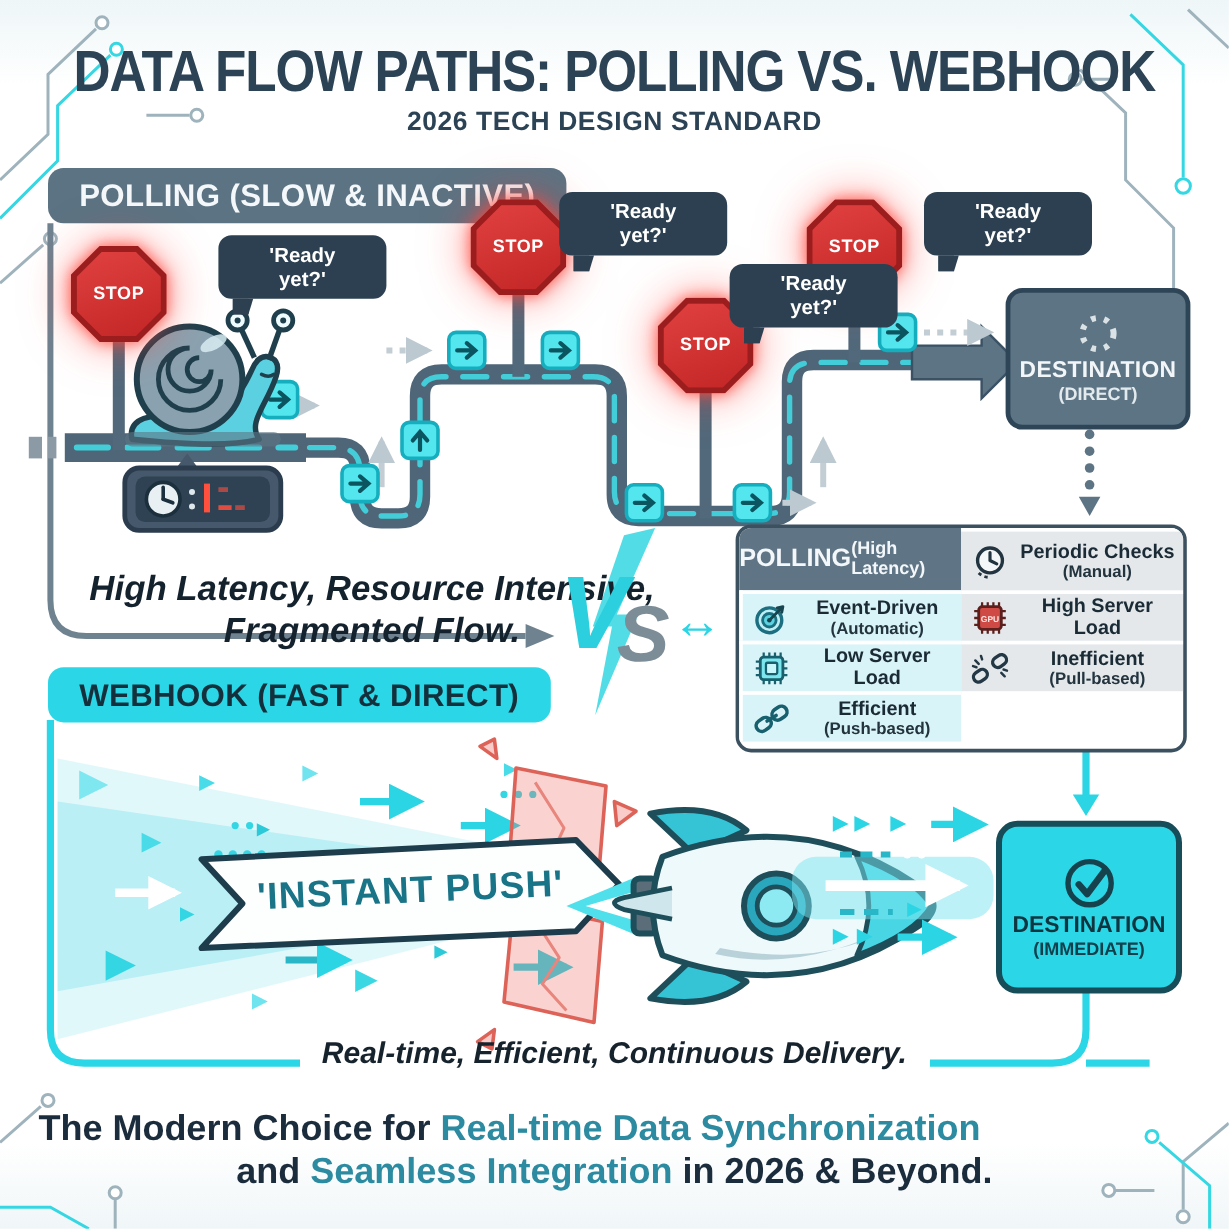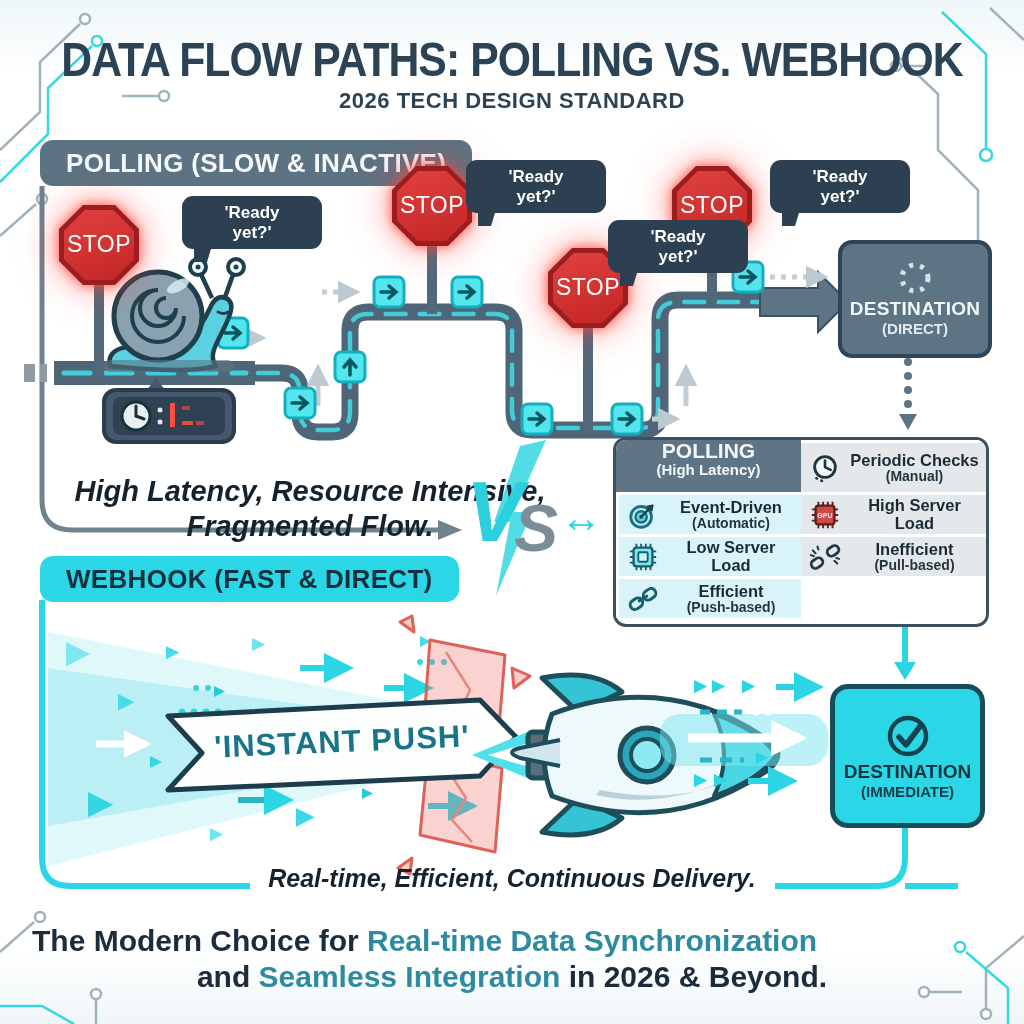--- a/index.html
+++ b/index.html
@@ -19,21 +19,21 @@
   .badge{height:46px;line-height:46px;border-radius:13px;font-weight:800;font-size:26px;
          padding:0 26px;letter-spacing:.3px;white-space:nowrap;}
   .badge-polling{left:40px;top:140px;background:#5b7383;color:#f4f8fa;}
   .badge-webhook{left:40px;top:556px;background:#2bd7e6;color:#13303c;}
 
   .stop-wrap{width:80px;height:80px;filter:drop-shadow(0 0 6px rgba(255,70,60,.9)) drop-shadow(0 0 18px rgba(255,60,50,.5));}
   .oct{clip-path:polygon(30% 0,70% 0,100% 30%,100% 70%,70% 100%,30% 100%,0 70%,0 30%);}
   .oct-a{width:100%;height:100%;background:#9b1d1d;display:flex;align-items:center;justify-content:center;}
   .oct-b{width:88%;height:88%;background:linear-gradient(160deg,#e04040,#c32626);
          display:flex;align-items:center;justify-content:center;}
-  .stop-label{color:#fff;font-weight:400;font-size:23px;letter-spacing:.5px;}
+  .stop-label{color:#fff;font-weight:700;font-size:15px;letter-spacing:.5px;}
 
   .bubble{width:92px;background:#2c4051;color:#fff;border-radius:11px;padding:7px 24px;
           text-align:center;font-weight:700;font-size:17px;line-height:1.15;}
   .bubble::after{content:"";position:absolute;left:12px;bottom:-13px;width:0;height:0;
           border:13px solid transparent;border-top-color:#2c4051;border-left-color:#2c4051;
           border-bottom:0;border-right-width:4px;}
 
   .caption1{left:70px;top:474px;width:480px;text-align:center;font-size:29px;font-weight:800;
             font-style:italic;color:#14222e;line-height:1.2;}
   .caption2{left:0;top:864px;width:1024px;text-align:center;font-size:25px;font-weight:800;
@@ -47,21 +47,21 @@
   .box-delayed{left:838px;top:240px;width:146px;height:110px;background:#5d7484;border:4px solid #2e4557;}
   .box-delayed .d-title{color:#f2f6f8;font-weight:800;font-size:19px;letter-spacing:.3px;margin-top:3px;}
   .box-delayed .d-sub{color:#e3eaee;font-weight:700;font-size:15px;}
   .box-immediate{left:830px;top:684px;width:145px;height:134px;background:#2bd7e6;border:5px solid #174c59;border-radius:18px;}
   .box-immediate .d-title{color:#0e3540;font-weight:800;font-size:19px;margin-top:2px;}
   .box-immediate .d-sub{color:#11404d;font-weight:700;font-size:15px;}
 
   .table{left:613px;top:437px;width:370px;height:184px;border:3px solid #3c5160;border-radius:13px;
          overflow:hidden;display:grid;grid-template-columns:1fr 1fr;grid-template-rows:52px 42px 42px 42px;
          background:#fff;}
-  .t-h{display:flex;flex-direction:column;align-items:center;line-height:1.05;}
+  .t-h{display:flex;flex-direction:row;align-items:center;justify-content:center;line-height:1.05;}
   .t-h .t-title{font-weight:800;font-size:21px;}
   .t-h .t-sub{font-weight:700;font-size:15px;}
   .th-left{background:#5f7585;color:#f3f7f9;}
   .th-right{background:#33d4e3;color:#14323d;border-left:3px solid #fff;}
   .t-c{display:flex;align-items:center;gap:8px;padding:0 6px 0 8px;border-top:3px solid #fff;}
   .tc-left{background:#e4e8eb;}
   .tc-right{background:#d9f4f8;border-left:3px solid #fff;}
   .t-txt{flex:1;text-align:center;line-height:1.05;}
   .t-txt .cell-title{font-weight:800;font-size:16.5px;color:#1b2b36;}
   .t-txt .cell-sub{font-weight:700;font-size:14px;color:#23343f;}

